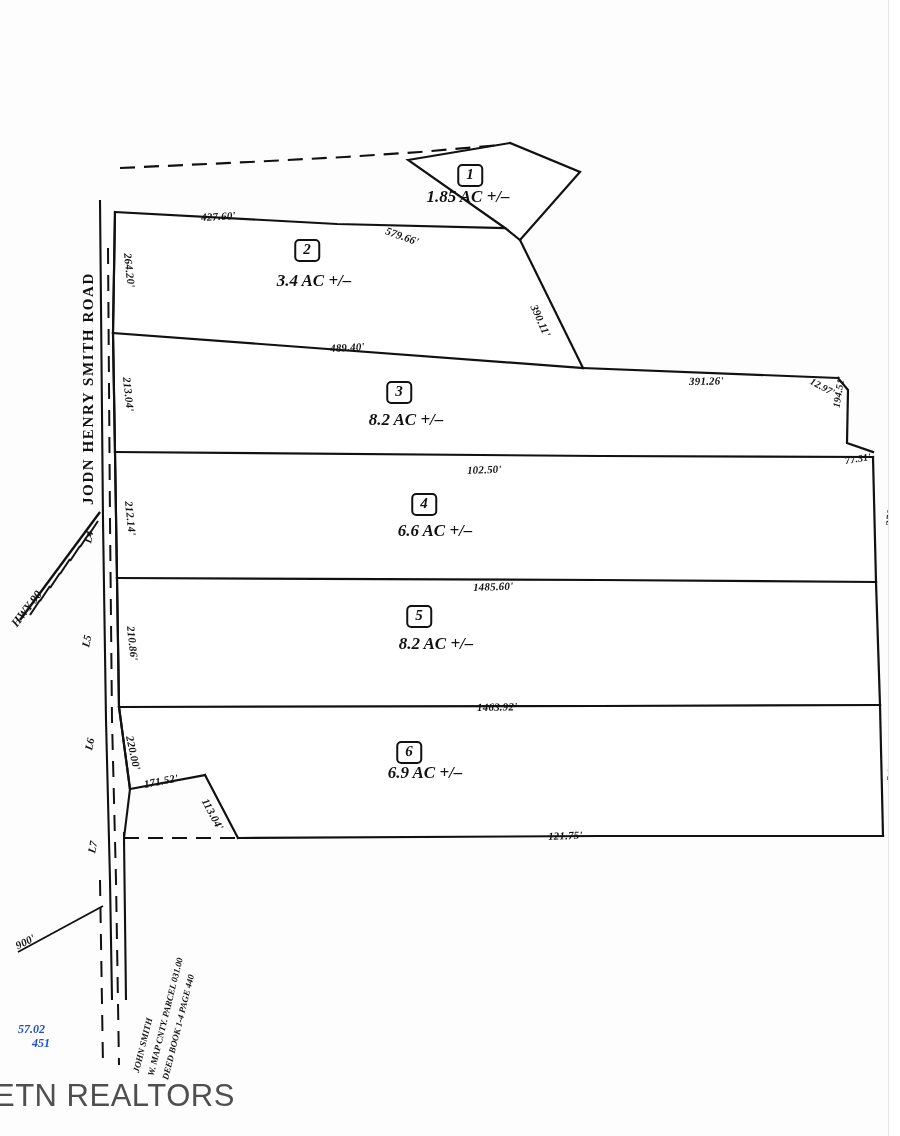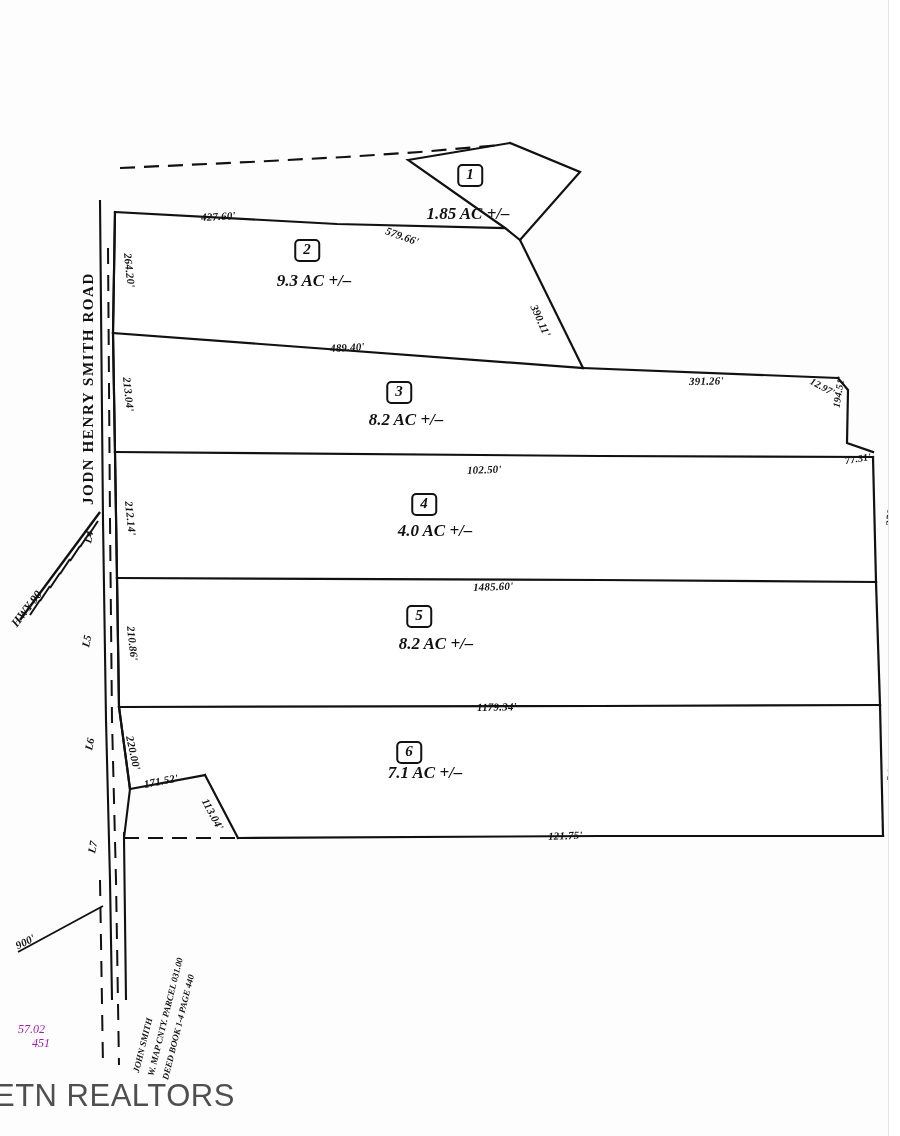--- a/index.html
+++ b/index.html
@@ -146,25 +146,25 @@
     font-style: italic;
     font-size: 9px;
     line-height: 1.45;
     color: #111111;
     white-space: nowrap;
     transform-origin: left center;
   }
   .corner-note {
     position: absolute;
     font-family: "Liberation Serif", serif;
-    font-weight: normal;
+    font-weight: bold;
     font-style: italic;
     font-size: 12px;
     line-height: 1.3;
-    color: #a21caf;
+    color: #1d4ed8;
     white-space: nowrap;
   }
   .watermark {
     position: absolute;
     left: -6px;
     bottom: 22px;
     font-family: "Liberation Sans", sans-serif;
     font-weight: 300;
     font-size: 31px;
     letter-spacing: 0.5px;
@@ -240,36 +240,36 @@
       <line class="hwy-tick" x1="70" y1="561" x2="80" y2="546"></line>
       <line class="hwy-tick" x1="80" y1="547" x2="90" y2="532"></line>
       <line class="hwy-tick" x1="88" y1="536" x2="98" y2="521"></line>
     </g>
 
     <path class="boundary-thin" d="M 18 952 L 103 906"></path>
 
   </svg>
 
   <div class="lot-badge" style="left:470px; top:164px;">1</div>
-  <div class="lot-acres" style="left:468px; top:187px;margin-top:17px;">1.85 AC +/–</div>
+  <div class="lot-acres" style="left:468px; top:187px;">1.85 AC +/–</div>
 
   <div class="lot-badge" style="left:307px; top:239px;">2</div>
-  <div class="lot-acres" style="left:314px; top:271px;">9.3 AC +/–</div>
+  <div class="lot-acres" style="left:314px; top:271px;">3.4 AC +/–</div>
 
   <div class="lot-badge" style="left:399px; top:381px;">3</div>
   <div class="lot-acres" style="left:406px; top:410px;">8.2 AC +/–</div>
 
   <div class="lot-badge" style="left:424px; top:493px;">4</div>
-  <div class="lot-acres" style="left:435px; top:521px;">4.0 AC +/–</div>
+  <div class="lot-acres" style="left:435px; top:521px;">6.6 AC +/–</div>
 
   <div class="lot-badge" style="left:419px; top:605px;">5</div>
   <div class="lot-acres" style="left:436px; top:634px;">8.2 AC +/–</div>
 
   <div class="lot-badge" style="left:409px; top:741px;">6</div>
-  <div class="lot-acres" style="left:425px; top:763px;">7.1 AC +/–</div>
+  <div class="lot-acres" style="left:425px; top:763px;">6.9 AC +/–</div>
 
   <div class="dim-label" style="left:201px; top:211px; transform: rotate(-3deg);">427.60'</div>
 
   <div class="dim-label" style="left:386px; top:224px; transform: rotate(20deg);">579.66'</div>
 
   <div class="dim-label" style="left:534px; top:299px; transform: rotate(66deg);">390.11'</div>
 
   <div class="dim-label" style="left:330px; top:342px; transform: rotate(-3deg);">489.40'</div>
 
   <div class="dim-label" style="left:689px; top:375px; transform: rotate(-1deg);">391.26'</div>
@@ -277,21 +277,21 @@
   <div class="dim-label dim-small" style="left:811px; top:375px; transform: rotate(28deg);">12.97'</div>
 
   <div class="dim-label dim-small" style="left:836px; top:402px; transform: rotate(-81deg);">194.51'</div>
 
   <div class="dim-label dim-small" style="left:845px; top:455px; transform: rotate(-9deg);">77.31'</div>
 
   <div class="dim-label" style="left:467px; top:464px; transform: rotate(-2deg);">102.50'</div>
 
   <div class="dim-label" style="left:473px; top:581px; transform: rotate(-2deg);">1485.60'</div>
 
-  <div class="dim-label" style="left:477px; top:701px; transform: rotate(-1deg);">1179.34'</div>
+  <div class="dim-label" style="left:477px; top:701px; transform: rotate(-1deg);">1463.92'</div>
 
   <div class="dim-label" style="left:548px; top:830px; transform: rotate(-2deg);">121.75'</div>
 
   <div class="dim-label" style="left:128px; top:247px; transform: rotate(84deg);">264.20'</div>
 
   <div class="dim-label" style="left:127px; top:371px; transform: rotate(84deg);">213.04'</div>
 
   <div class="dim-label" style="left:129px; top:495px; transform: rotate(84deg);">212.14'</div>
 
   <div class="dim-label" style="left:131px; top:620px; transform: rotate(84deg);">210.86'</div>

